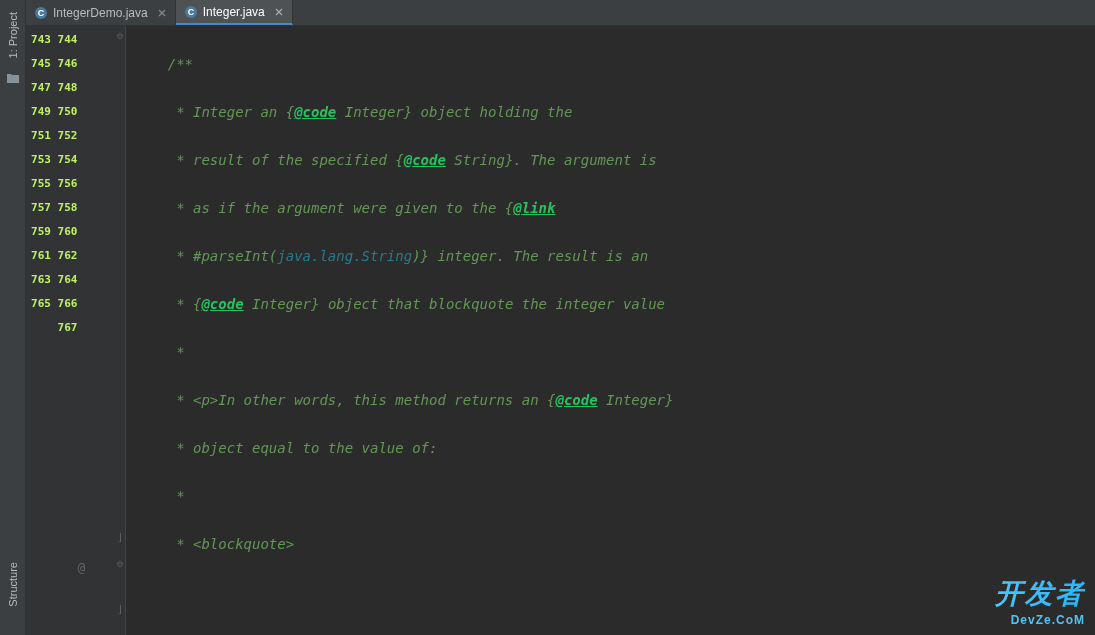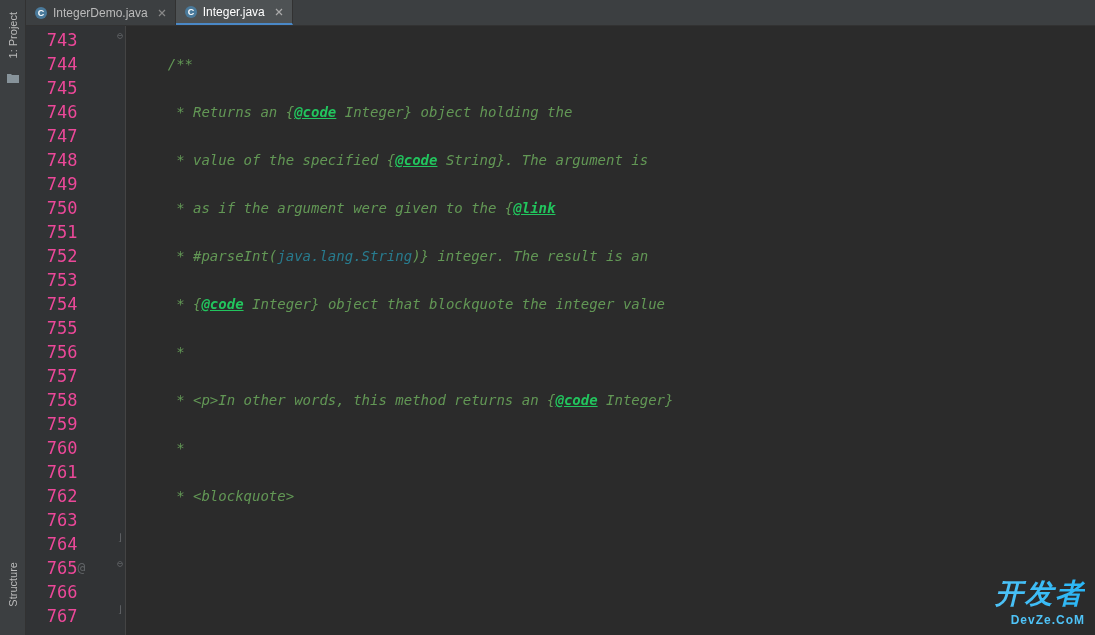--- a/index.html
+++ b/index.html
@@ -100,24 +100,25 @@
     .gutter {
       width: 100px;
       background: #313335;
       border-right: 1px solid #444;
       display: flex;
     }
     .line-numbers {
       width: 60px;
       text-align: right;
       padding-right: 8px;
-      color: #ec4899;
-      font-size: 17px;
+      color: #bef264;
+      font-size: 11px;
       line-height: 24px;
       padding-top: 2px;
+      font-weight: bold;
     }
     .gutter-icons {
       width: 40px;
       position: relative;
     }
     .gutter-mark {
       position: absolute;
       left: 4px;
       color: #606366;
       font-size: 13px;
@@ -242,27 +243,28 @@
     <div class="gutter-icons">
       <div class="gutter-mark" style="top:530px; left:-8px;">@</div>
       <div class="fold-mark" style="top:4px;">⊖</div>
       <div class="fold-mark" style="top:506px;">⌋</div>
       <div class="fold-mark" style="top:532px;">⊖</div>
       <div class="fold-mark" style="top:578px;">⌋</div>
     </div>
   </div>
   <div class="code-content">
 <div class="line"><span class="comment">    <span>/**</span></span></div>
-<div class="line"><span class="comment">    <span> * Returns an {</span><span class="doc-tag">@code</span><span> Integer} object holding the</span></span></div>
-<div class="line"><span class="comment">    <span> * value of the specified {</span><span class="doc-tag">@code</span><span> String}. The argument is</span></span></div>
+<div class="line"><span class="comment">    <span> * Integer an {</span><span class="doc-tag">@code</span><span> Integer} object holding the</span></span></div>
+<div class="line"><span class="comment">    <span> * result of the specified {</span><span class="doc-tag">@code</span><span> String}. The argument is</span></span></div>
 <div class="line"><span class="comment">    <span> * as if the argument were given to the {</span><span class="doc-tag">@link</span></span></div>
 <div class="line"><span class="comment">    <span> * #parseInt(</span><span class="doc-link-text">java.lang.String</span><span>)} integer. The result is an</span></span></div>
 <div class="line"><span class="comment">    <span> * {</span><span class="doc-tag">@code</span><span> Integer} object that blockquote the integer value</span></span></div>
 <div class="line"><span class="comment">    <span> *</span></span></div>
 <div class="line"><span class="comment">    <span> * &lt;p&gt;In other words, this method returns an {</span><span class="doc-tag">@code</span><span> Integer}</span></span></div>
+<div class="line"><span class="comment">    <span> * object equal to the value of:</span></span></div>
 <div class="line"><span class="comment">    <span> *</span></span></div>
 <div class="line"><span class="comment">    <span> * &lt;blockquote&gt;</span></span></div>
 
 
 
 
 
 
 
 

